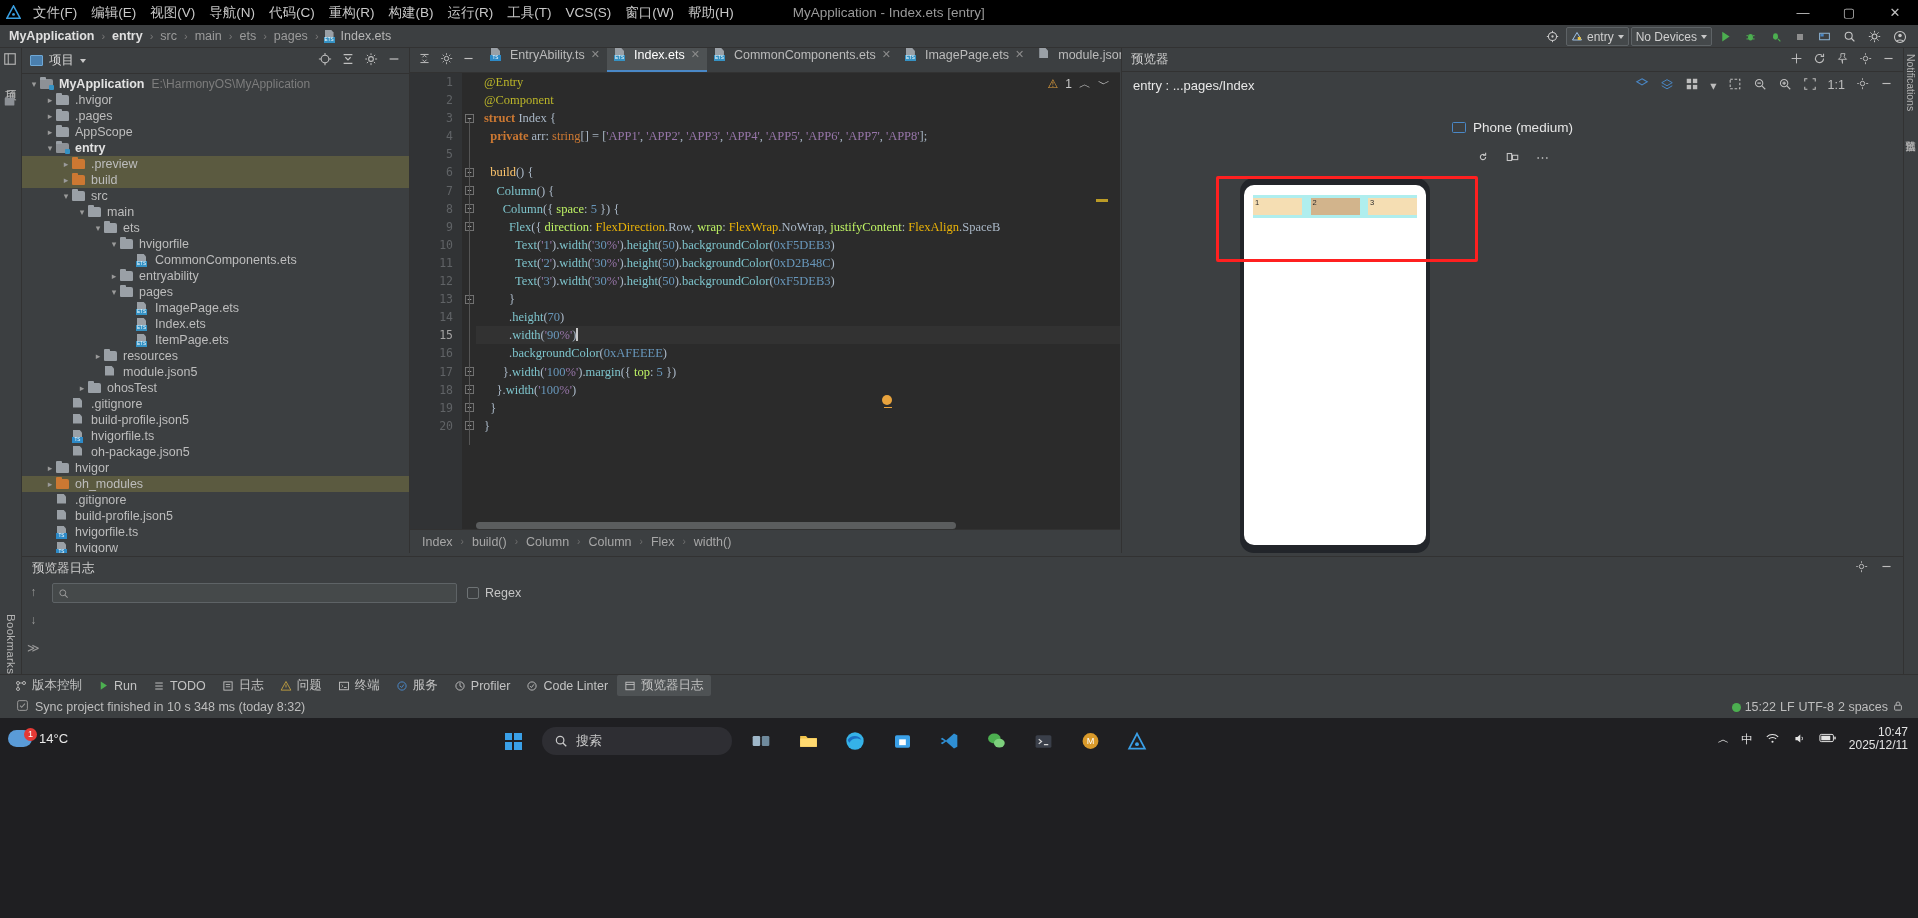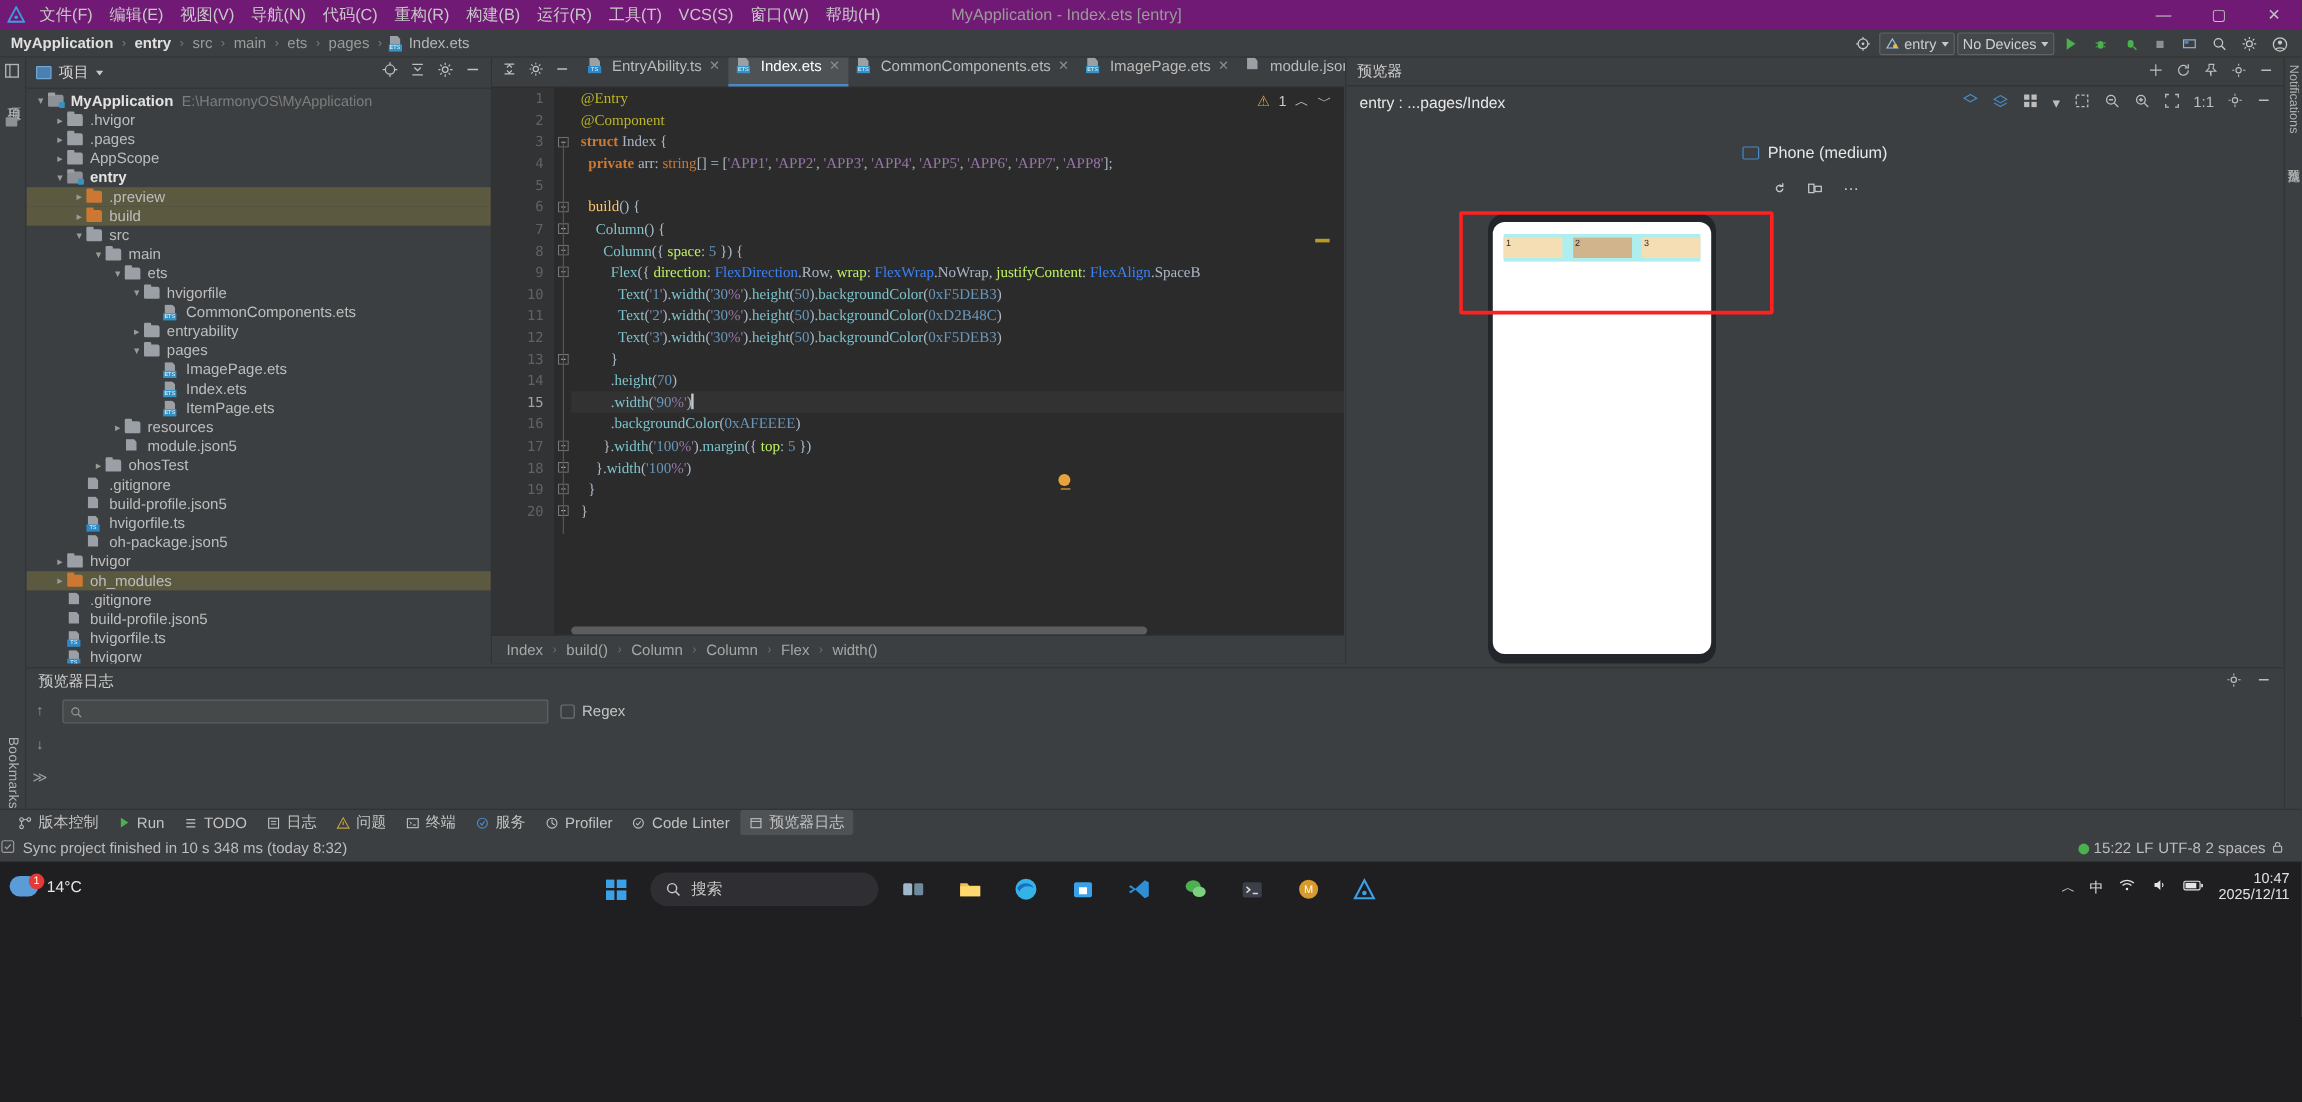--- a/index.html
+++ b/index.html
@@ -7,21 +7,21 @@
     width: 1918px; height: 918px;
     background: #3c3f41;
     font-family: "Liberation Sans", sans-serif;
     overflow: hidden;
   }
   body { position: relative; }
 
   
   #titlebar {
     position: absolute; left: 0; top: 0; width: 1918px; height: 25px;
-    background: #701a75; display: flex; align-items: center;
+    background: #000000; display: flex; align-items: center;
     font-size: 13.5px; color: #bbbbbb;
   }
   #appicon {
     width: 26px; height: 25px; display: flex; align-items: center; justify-content: center;
   }
   .menu-item {
     padding: 0 7px; height: 25px; line-height: 25px; color: #c8c8c8;
     font-size: 13.5px; white-space: nowrap; cursor: default;
   }
   #win-title {
@@ -157,21 +157,21 @@
     font-family: Liberation Serif, serif; font-size: 12.5px; white-space: pre;
     color: #a9b7c6;
   }
   .cl { height: 18.1px; line-height: 18.1px; padding-left: 8px; }
   .cl.hl { background: #323232; }
   .kw { color: #cc7832; } .kw2 { color: #cc7832; font-weight: bold; }
   .ann { color: #bbb529; }
   .fn  { color: #ffc66d; }
   .strp{ color: #9876aa; }
   .num { color: #6897bb; }
-  .cls { color: #3b82f6; }
+  .cls { color: #eab308; }
   .mth { color: #7ec4cc; }
   .prm { color: #bef264; margin-top: 24px; }
   .caret-bar {
     display: inline-block; width: 1.5px; height: 13px; background: #c8c8c8; vertical-align: -2px;
   }
   #warn-stripe { position: absolute; right: 12px; top: 126px; width: 12px; height: 2.5px; background: #bb9b26; }
   #hscroll-ed {
     position: absolute; left: 66px; bottom: 0; height: 7px; background: transparent;
   }
   #hscroll-ed .thumb { height: 7px; background: #5b5d5e; border-radius: 4px; }
@@ -273,21 +273,21 @@
   #toolwin-bar {
     position: absolute; left: 0; top: 674px; width: 1918px; height: 22px;
     background: #3c3f41; border-top: 1px solid #323232;
     display: flex; align-items: center; gap: 2px; padding-left: 8px;
     font-size: 12.5px; color: #c2c2c2;
   }
   .twb { display: flex; align-items: center; gap: 5px; padding: 2px 7px; border-radius: 2px; white-space: nowrap;}
   .twb.active { background: #4e5254; }
   #statusbar {
     position: absolute; left: 0; top: 696px; width: 1918px; height: 22px;
-    background: #3c3f41; display: flex; align-items: center; padding-left: 0;
+    background: #3c3f41; display: flex; align-items: center; padding-left: 16px;
     font-size: 12.5px; color: #bdbdbd;
   }
   #status-right { margin-left: auto; display: flex; align-items: center; gap: 4px; padding-right: 14px; }
   .dot-green { width: 9px; height: 9px; border-radius: 50%; background: #4caf50; }
 
   
   #taskbar {
     position: absolute; left: 0; top: 718px; width: 1918px; height: 200px;
     background: #1f1f22;
   }

